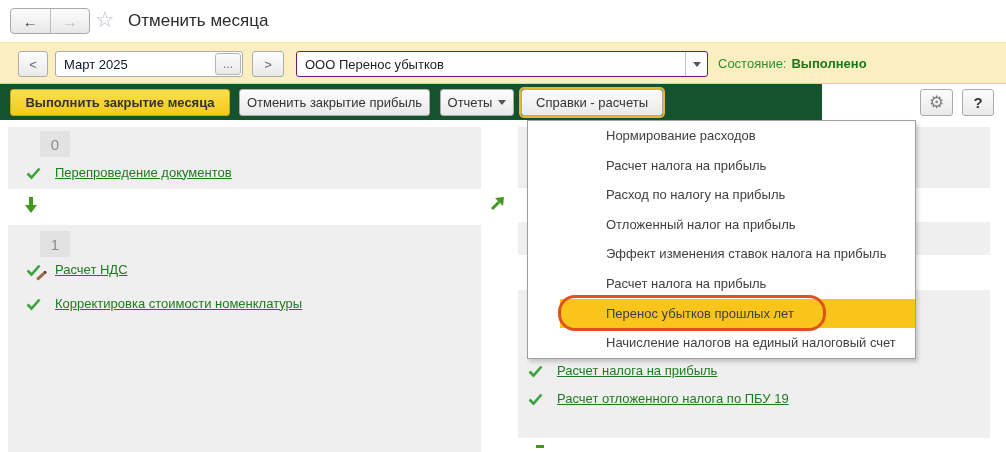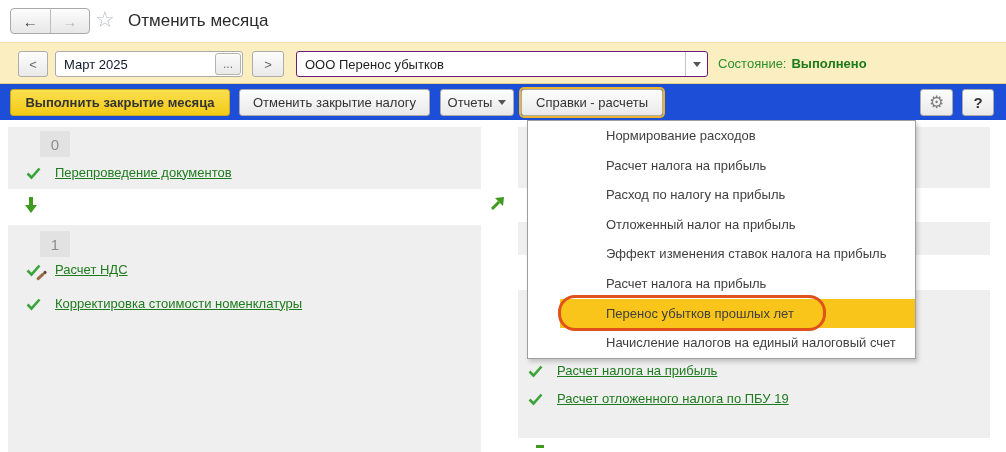--- a/index.html
+++ b/index.html
@@ -33,21 +33,21 @@
   .period-next { left:252px; width:32px; }
   .org-field { left:296px; width:412px; background:#fff; border:1px solid #701a75; border-radius:3px;
                display:flex; align-items:center; }
   .org-field .val { flex:1; padding-left:8px; font-size:13px; color:#1f1f1f; white-space:nowrap; overflow:hidden; }
   .org-drop { width:22px; height:24px; border-left:1px solid #c4c4c4; display:flex; align-items:center; justify-content:center; cursor:pointer; }
   .tri-down { width:0; height:0; border-left:4px solid transparent; border-right:4px solid transparent; border-top:5px solid #555; }
   .status { position:absolute; left:718px; top:13px; font-size:13px; color:#2d8f2d; }
   .status b { color:#1a7a1a; font-weight:bold; margin-left:5px; }
 
   
-  .toolbar { position:absolute; left:0; top:84px; width:1006px; height:36px; background:#1d4ed8; }
+  .toolbar { position:absolute; left:0; top:84px; width:822px; height:36px; background:#14532d; }
   .tbtn { position:absolute; top:5px; height:27px; border:1px solid #ababab; border-radius:3px;
           background:linear-gradient(#fdfdfd,#e9e9e9); color:#333; font-size:13px;
           display:flex; align-items:center; justify-content:center; cursor:pointer; white-space:nowrap; }
   .tbtn.primary { left:10px; width:220px; background:linear-gradient(#fbdf4e,#f3ca17); border-color:#c9a61d; font-weight:bold; color:#333; }
   .tbtn.cancel { left:239px; width:191px; }
   .tbtn.reports { left:440px; width:74px; gap:6px; }
   .tbtn.refs { left:521px; width:142px; box-shadow:0 0 0 2px #eab52c; }
   .tbtn.gear { left:920px; width:33px; font-size:17px; color:#7f7f7f; }
   .tbtn.help { left:962px; width:32px; font-size:15px; font-weight:bold; color:#333; }
 
@@ -112,21 +112,21 @@
           <span class="tri-down"></span>
         </span>
     </div>
     <div class="status">
       <span>Состояние:</span><b>Выполнено</b>
     </div>
   </div>
 
   <div class="toolbar">
     <div class="tbtn primary">Выполнить закрытие месяца</div>
-    <div class="tbtn cancel">Отменить закрытие налогу</div>
+    <div class="tbtn cancel">Отменить закрытие прибыль</div>
     <div class="tbtn reports">
       <span>Отчеты</span>
       <span class="tri-down"></span>
     </div>
     <div class="tbtn refs">Справки - расчеты</div>
     <div class="tbtn gear">
         <span>⚙</span>
       </div>
     <div class="tbtn help">?</div>
   </div>

